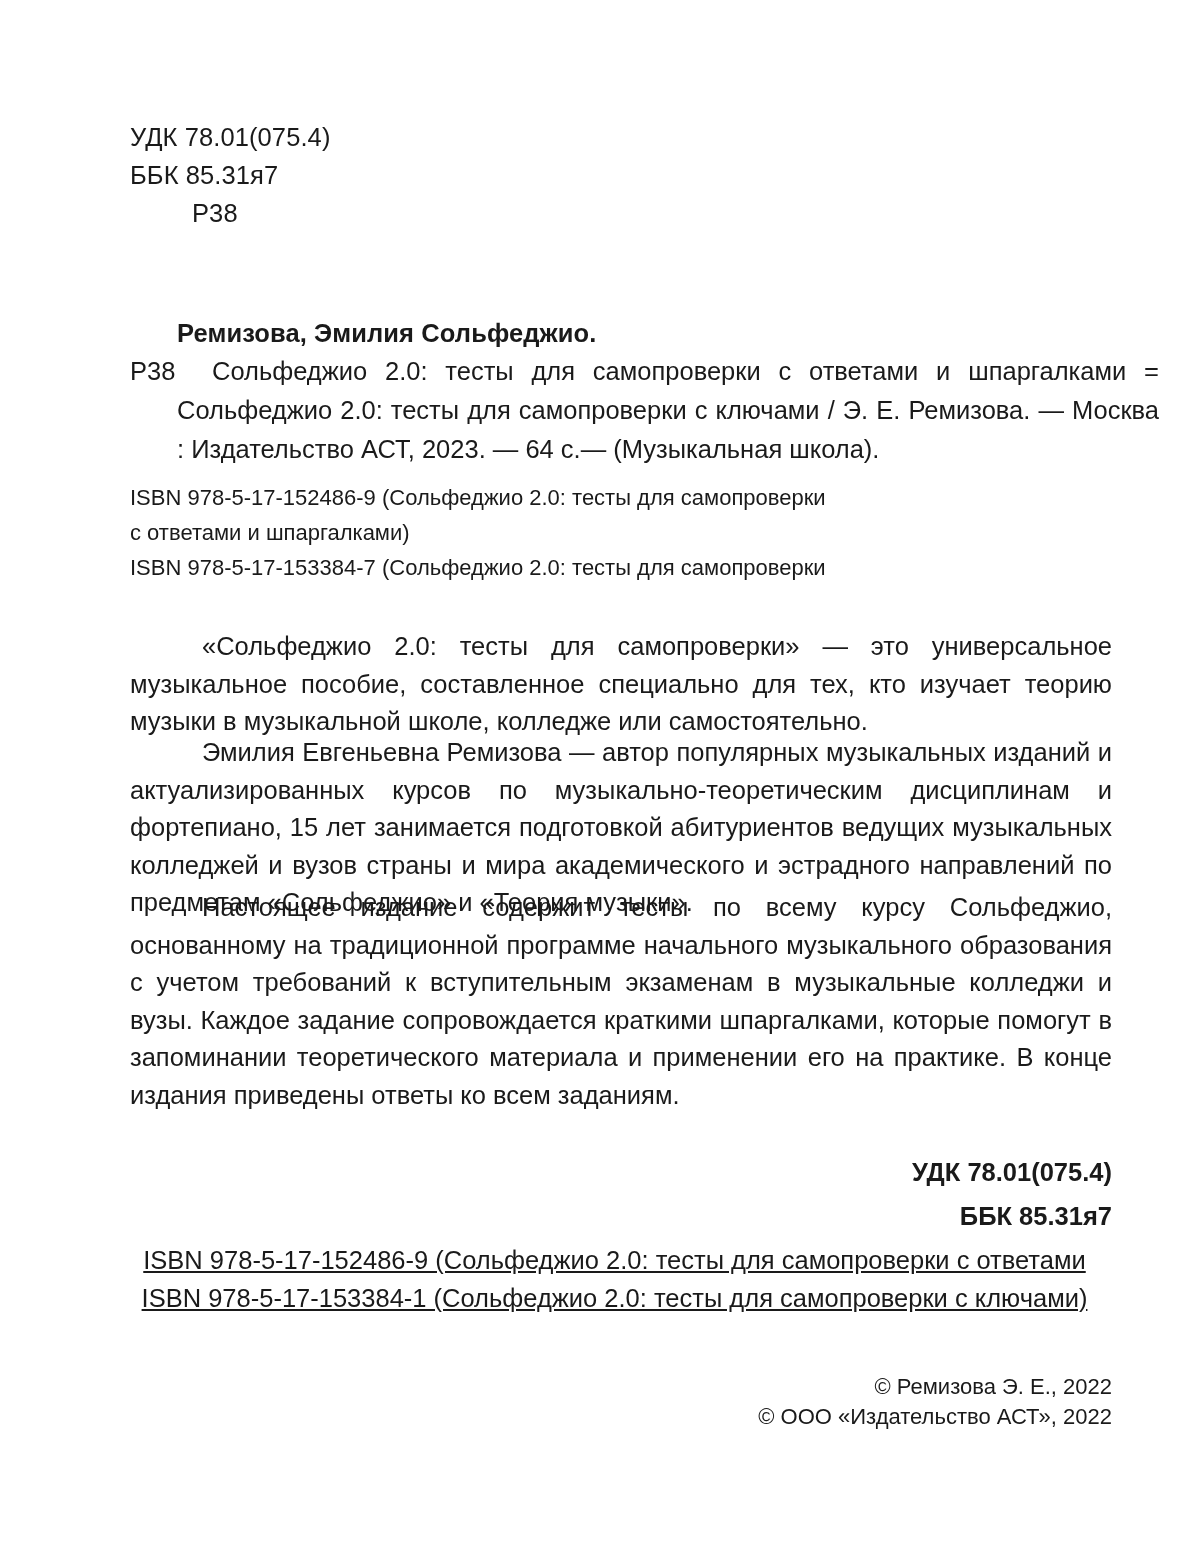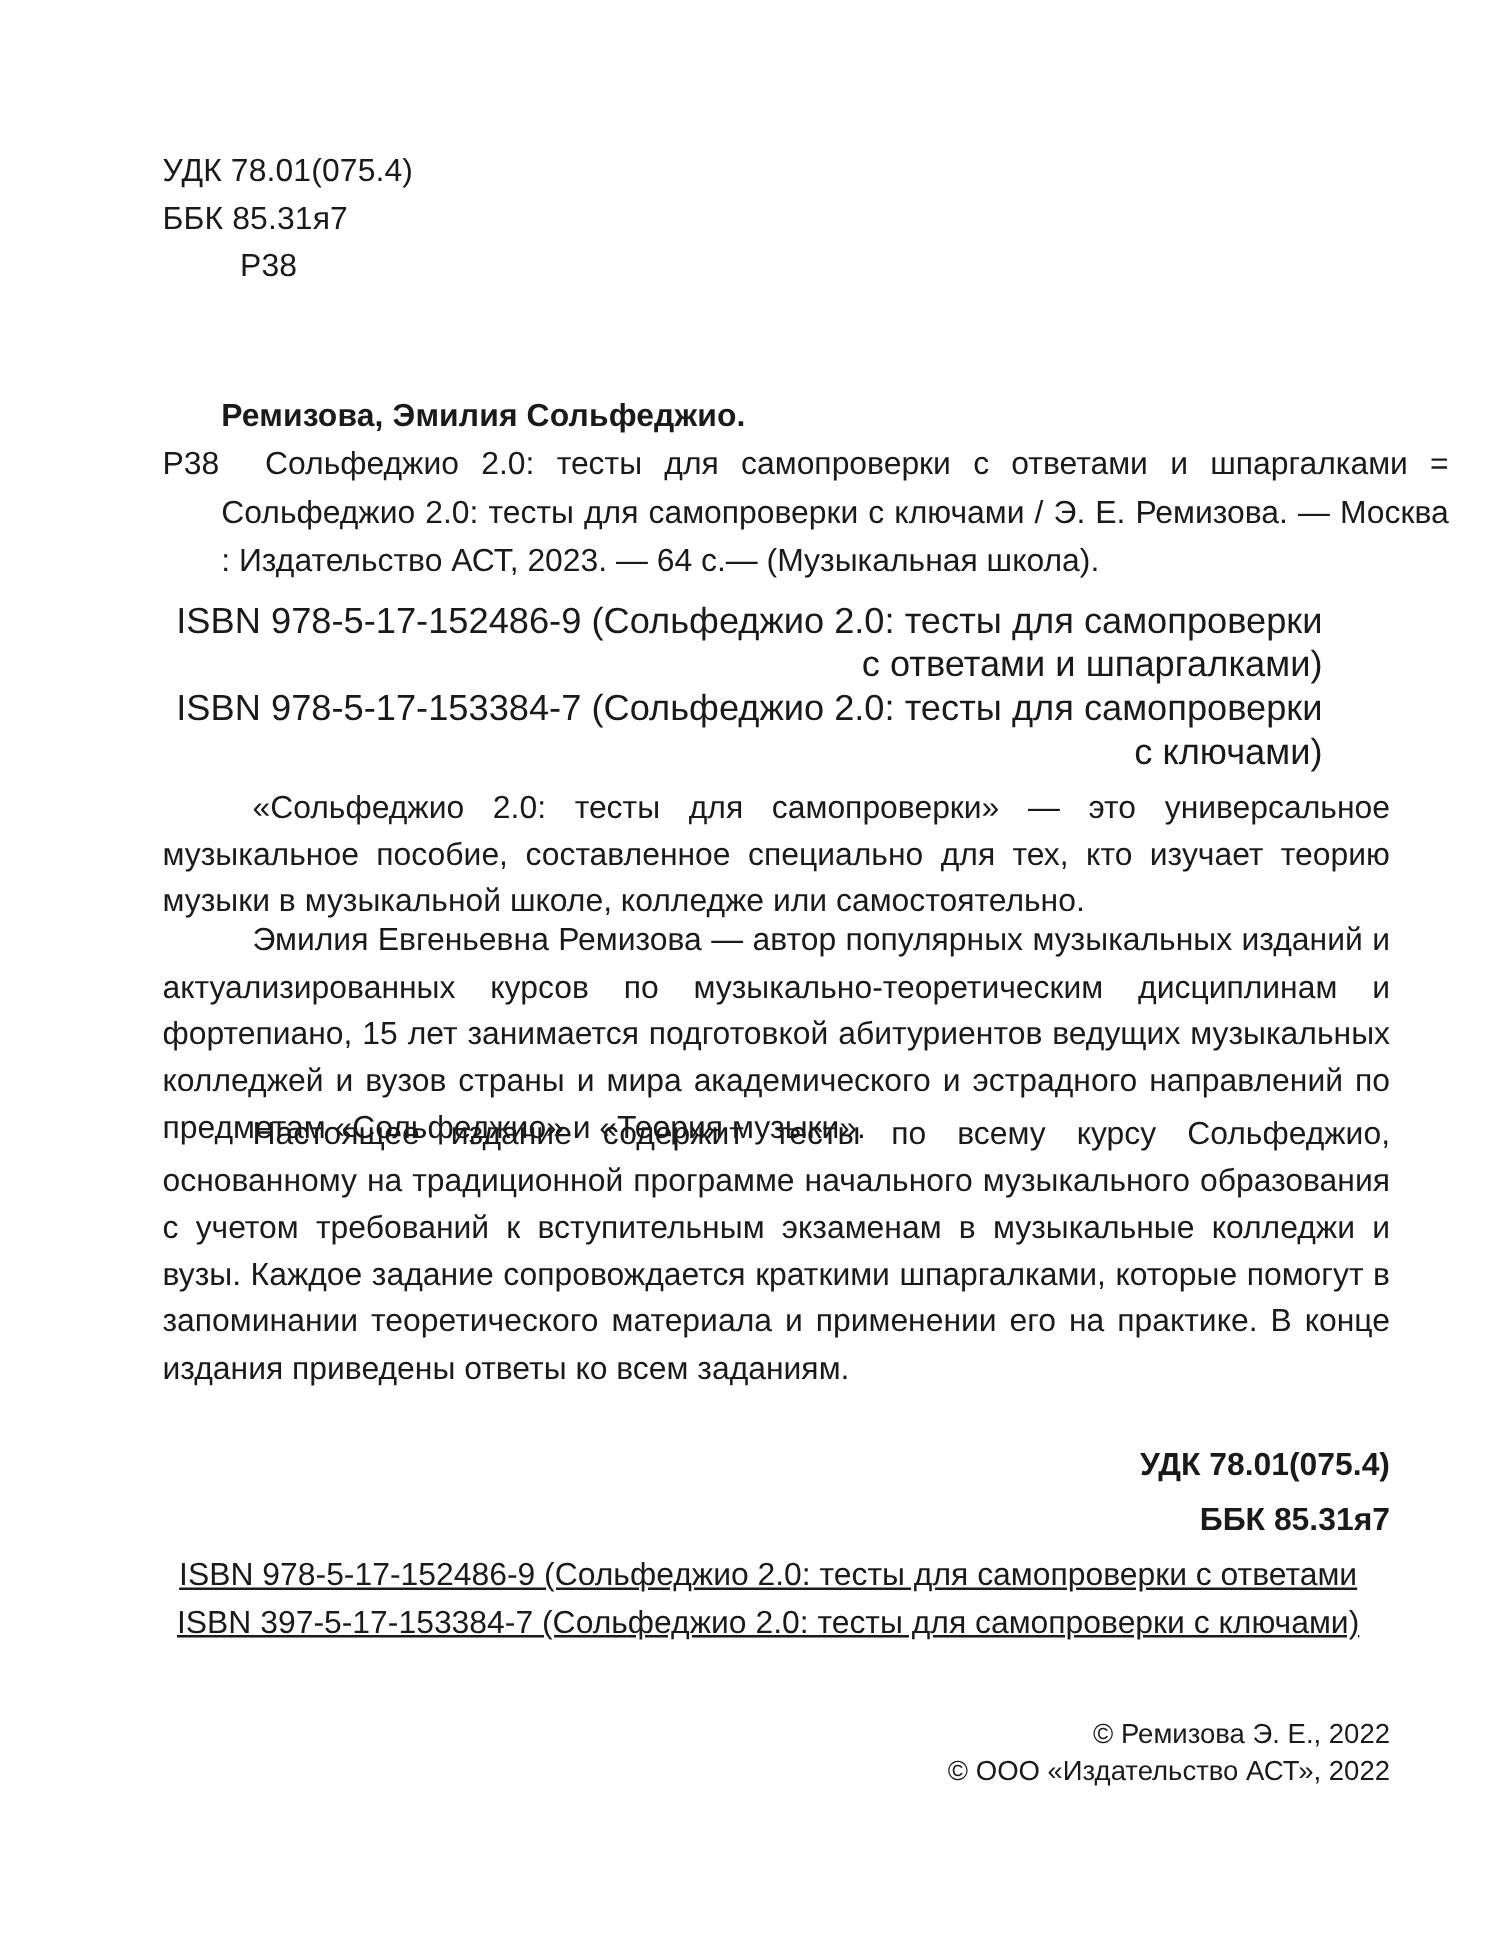--- a/index.html
+++ b/index.html
@@ -62,23 +62,23 @@
     text-justify: inter-word;
     padding-left: 47px;
     text-indent: -47px;
   }
   .biblio .r38 { display: inline-block; width: 47px; text-indent: 0; }
   .biblio .r38-gap { display: inline-block; width: 35px; }
 
   
   .isbn-top {
     top: 480px;
-    font-size: 29px;
+    font-size: 22px;
     line-height: 35px;
-    text-align: right;
+    text-align: left;
     left: 118px;
     width: 928px;
   }
   .isbn-top .isbn-line { display: block; }
 
   
   .para {
     font-size: 25.5px;
     line-height: 37.5px;
     text-align: justify;
@@ -138,35 +138,34 @@
   </div>
 
   <div class="block author-name">Ремизова, Эмилия Сольфеджио.</div>
 
   <div class="block biblio"><span class="r38">Р38</span><span class="r38-gap"></span><span>Сольфеджио 2.0: тесты для самопроверки с ответами и шпаргалками = Сольфеджио 2.0: тесты для самопроверки с ключами / Э. Е. Ремизова. — Москва : Издательство АСТ, 2023. — 64 с.— (Музыкальная школа).</span></div>
 
   <div class="block isbn-top">
     <span class="isbn-line">ISBN 978-5-17-152486-9 (Сольфеджио 2.0: тесты для самопроверки</span>
     <span class="isbn-line">с ответами и шпаргалками)</span>
     <span class="isbn-line">ISBN 978-5-17-153384-7 (Сольфеджио 2.0: тесты для самопроверки</span>
-    <span class="isbn-line">с ключами)</span>
   </div>
 
   <div class="block para p1">«Сольфеджио 2.0: тесты для самопроверки» — это универсальное музыкальное пособие, составленное специально для тех, кто изучает теорию музыки в музыкальной школе, колледже или самостоятельно.</div>
   <div class="block para p2">Эмилия Евгеньевна Ремизова — автор популярных музыкальных изданий и актуализированных курсов по музыкально-теоретическим дисциплинам и фортепиано, 15 лет занимается подготовкой абитуриентов ведущих музыкальных колледжей и вузов страны и мира академического и эстрадного направлений по предметам «Сольфеджио» и «Теория музыки».</div>
   <div class="block para p3">Настоящее издание содержит тесты по всему курсу Сольфеджио, основанному на традиционной программе начального музыкального образования с учетом требований к вступительным экзаменам в музыкальные колледжи и вузы. Каждое задание сопровождается краткими шпаргалками, которые помогут в запоминании теоретического материала и применении его на практике. В конце издания приведены ответы ко всем заданиям.</div>
 
   <div class="block udk-bottom">
     <span class="code-line">УДК 78.01(075.4)</span>
     <span class="code-line">ББК 85.31я7</span>
   </div>
 
   <div class="block isbn-bottom">
     <span class="isbn-line">ISBN 978-5-17-152486-9 (Сольфеджио 2.0: тесты для самопроверки с ответами</span>
-    <span class="isbn-line">ISBN 397-5-17-153384-7 (Сольфеджио 2.0: тесты для самопроверки с ключами)</span>
+    <span class="isbn-line">ISBN 978-5-17-153384-1 (Сольфеджио 2.0: тесты для самопроверки с ключами)</span>
   </div>
 
   <div class="block copyright">
     <span class="c-line">© Ремизова Э. Е., 2022</span>
     <span class="c-line">© ООО «Издательство АСТ», 2022</span>
   </div>
 
 </div>
 
 </body></html>

